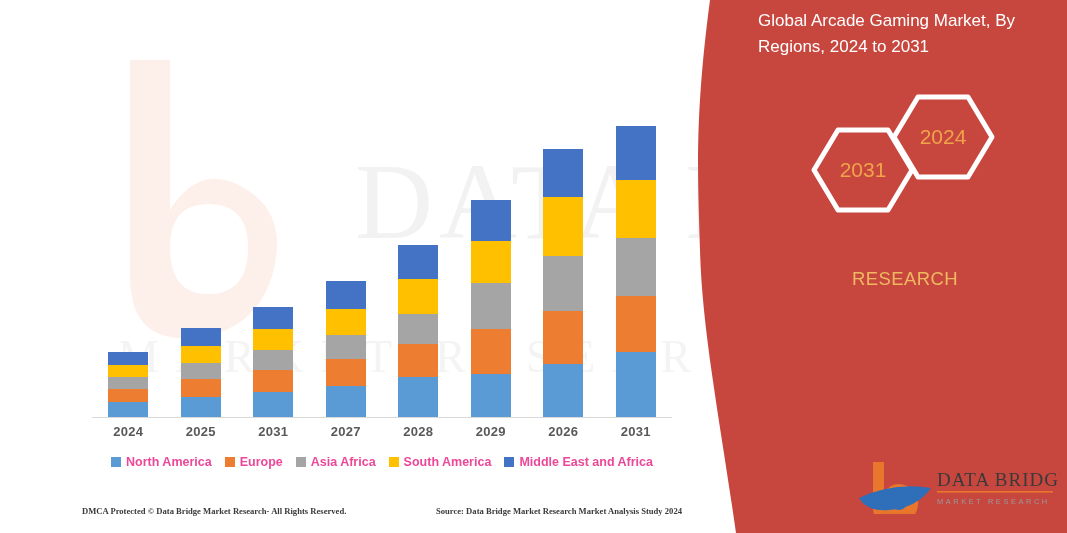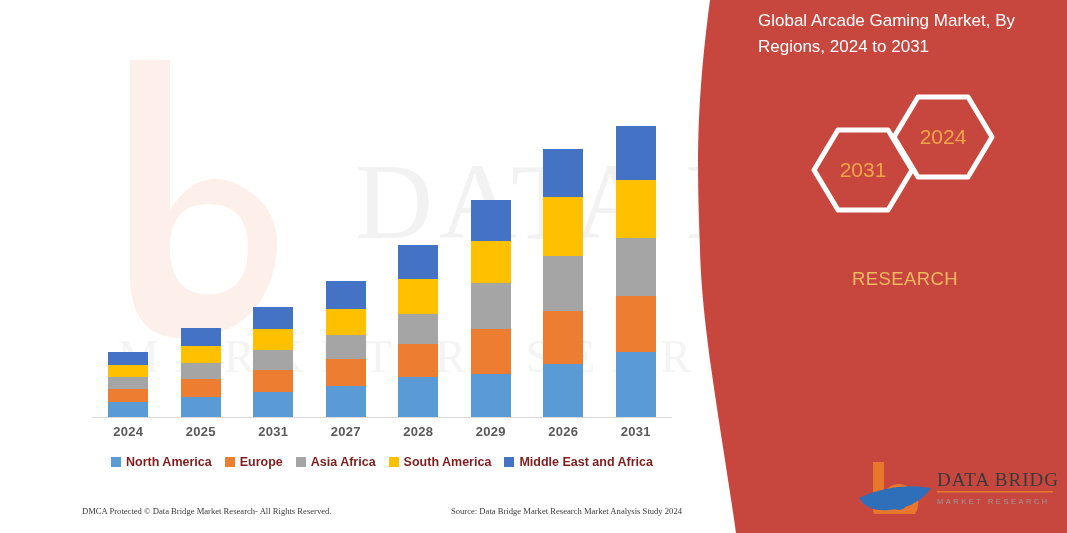--- a/index.html
+++ b/index.html
@@ -56,27 +56,27 @@
     font-size:13px;font-weight:bold;letter-spacing:.3px;
   }
 
   .legend{
     position:absolute;left:92px;top:455px;width:580px;
     display:flex;justify-content:center;align-items:center;gap:13px;
     flex-wrap:nowrap;
   }
   .leg-item{display:flex;align-items:center;gap:5px;white-space:nowrap;}
   .leg-swatch{width:10px;height:10px;display:inline-block;}
-  .leg-label{font-size:12.5px;font-weight:bold;color:#7f1d1d;}
+  .leg-label{font-size:12.5px;font-weight:bold;color:#ec4899;}
 
   .footer{
     position:absolute;left:82px;top:506px;width:600px;
     display:flex;justify-content:space-between;
     font-family:"Liberation Serif", serif;
-    font-size:8.6px;color:#3a3a3a;
+    font-size:8.6px;color:#3a3a3a;font-weight:bold;
   }
 
   
   .red-panel{
     position:absolute;left:680px;top:0;width:387px;height:533px;
     pointer-events:none;
   }
   .red-content{position:absolute;left:700px;top:0;width:367px;height:533px;}
   .panel-title{
     position:absolute;left:58px;top:8px;width:300px;

